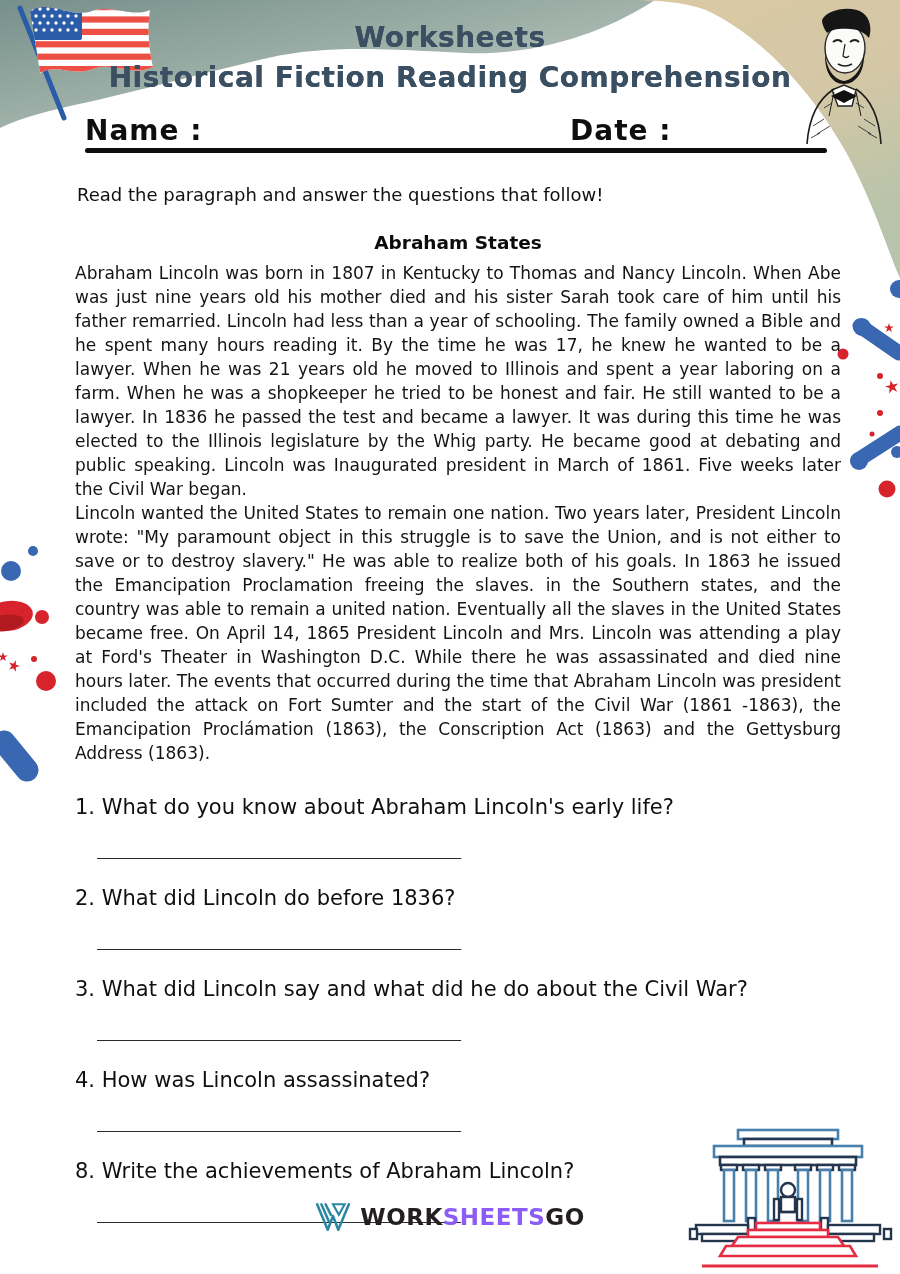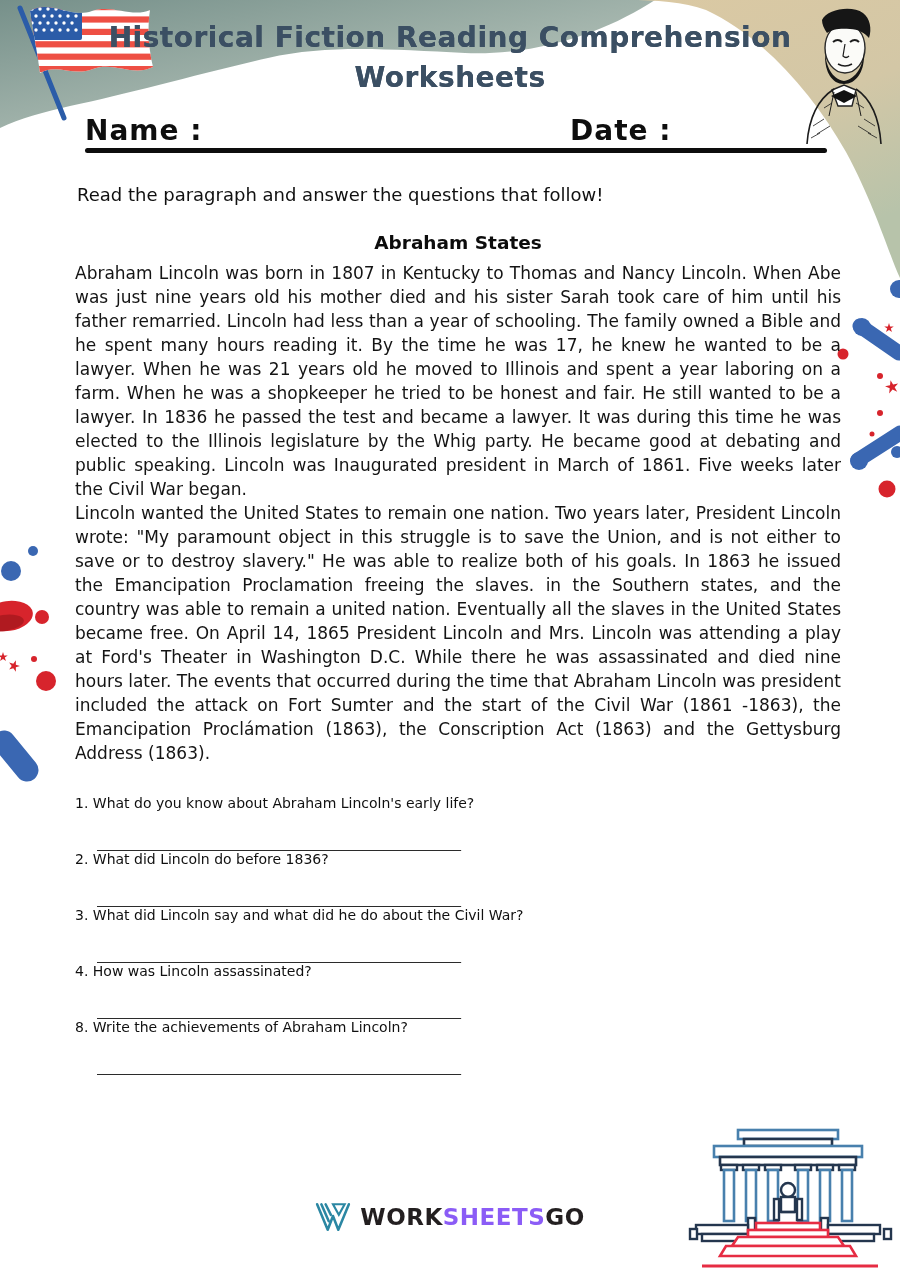--- a/index.html
+++ b/index.html
@@ -23,21 +23,21 @@
   #name-label{left:85px;top:114px;}
   #date-label{left:570px;top:114px;}
   #header-rule{left:85px;top:148px;width:742px;height:5px;background:#0d0d0d;border-radius:3px;z-index:3;}
 
   
   #content{left:75px;top:184px;width:766px;z-index:3;}
   .instruction{font-size:18px;margin:0 0 0 2px;color:#101010;}
   .passage-heading{font-size:18.5px;font-weight:bold;text-align:center;margin:27px 0 8px 0;color:#0c0c0c;}
   .para{font-size:17px;line-height:24px;text-align:justify;margin:0;color:#141414;}
   .questions{margin-top:30px;}
-  .question{font-size:14px;color:#101010;}
+  .question{font-size:21px;margin-top:27px;color:#101010;}
   .answer-line{
     font-size:14px;color:#2b2b2b;margin:24px 0 0 22px;letter-spacing:0;
     white-space:nowrap;overflow:hidden;width:450px;
   }
 
   
   #footer-logo{left:0;right:0;top:1202px;display:flex;justify-content:center;align-items:center;gap:9px;z-index:3;}
   .logo-text{font-weight:bold;font-size:23px;letter-spacing:.5px;}
   .logo-work,.logo-go{color:#231f20;}
   .logo-sheets{color:#8b5cf6;}
@@ -133,22 +133,22 @@
       <path d="M81,122 l-11,-7"></path>
         <path d="M77,130 l-13,-8"></path>
         <path d="M83,134 l-9,-5"></path>
       <path d="M30,104 l8,-5"></path>
         <path d="M70,104 l-8,-5"></path>
     </g>
   </g>
 </svg>
 
 <div class="abs title-wrap">
+  <div class="title-line">Worksheets</div>
   <div class="title-line">Historical Fiction Reading Comprehension</div>
-  <div class="title-line">Worksheets</div>
 </div>
 
 <div id="name-label" class="abs namedate">Name :</div>
 <div id="date-label" class="abs namedate">Date :</div>
 <div id="header-rule" class="abs"></div>
 
 <div id="content" class="abs">
   <p class="instruction">Read the paragraph and answer the questions that follow!</p>
   <div class="passage-heading">Abraham States</div>
   <p class="para">Abraham Lincoln was born in 1807 in Kentucky to Thomas and Nancy Lincoln. When Abe was just nine years old his mother died and his sister Sarah took care of him until his father remarried. Lincoln had less than a year of schooling. The family owned a Bible and he spent many hours reading it. By the time he was 17, he knew he wanted to be a lawyer. When he was 21 years old he moved to Illinois and spent a year laboring on a farm. When he was a shopkeeper he tried to be honest and fair. He still wanted to be a lawyer. In 1836 he passed the test and became a lawyer. It was during this time he was elected to the Illinois legislature by the Whig party. He became good at debating and public speaking. Lincoln was Inaugurated president in March of 1861. Five weeks later the Civil War began.</p>

